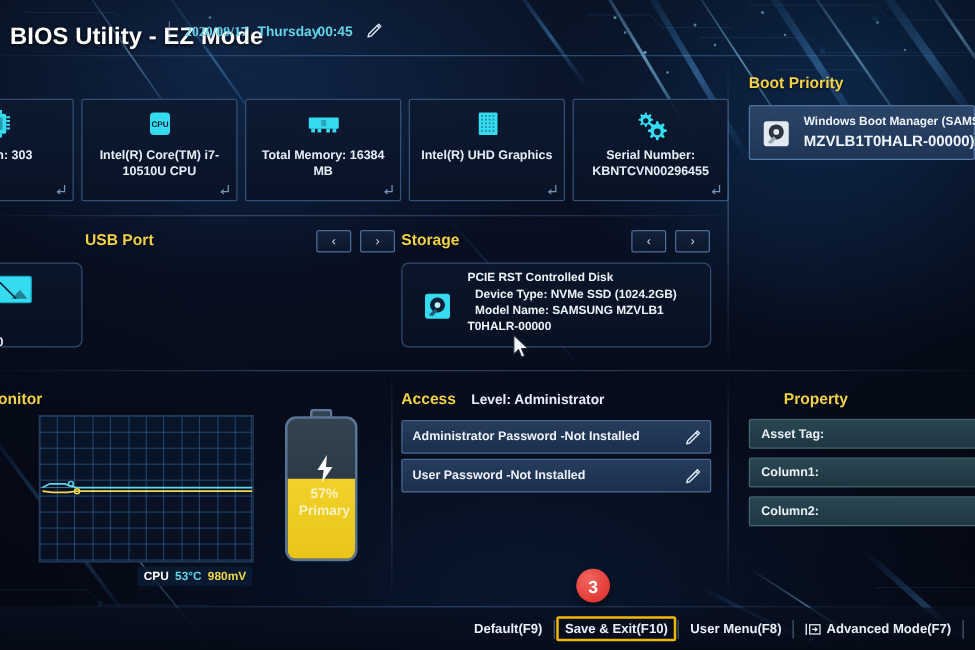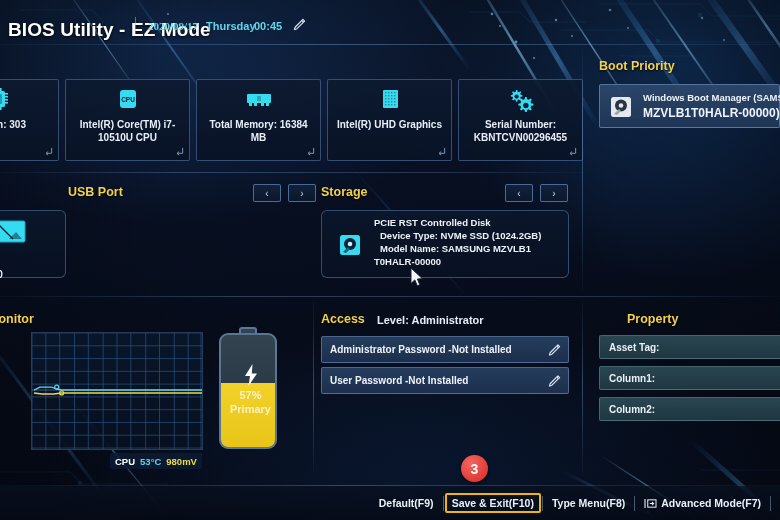--- a/index.html
+++ b/index.html
@@ -113,21 +113,21 @@
     position:absolute; left:78px; top:120px; height:16px;
     display:flex; align-items:center; gap:5px; padding:0 5px;
     background:rgba(12,28,52,.82); border-radius:2px;
     font-size:9.5px; font-weight:700;
   }
   .cpu-badge .c-name { color:#ffffff; }
   .cpu-badge .c-temp { color:#5fd6ea; }
   .cpu-badge .c-volt { color:#f0d84a; }
 
   
-  .batt { position:absolute; left:219px; top:327px; width:63px; height:122px; }
+  .batt { position:absolute; left:228px; top:327px; width:63px; height:122px; }
   .batt-shell {
     position:absolute; left:0; top:6px; width:58px; height:116px;
     border:2px solid rgba(128,165,210,.55); border-radius:9px;
     background:linear-gradient(180deg,#33434f 0%,#2b3a47 46%, #2b3a47 46%);
     overflow:hidden;
   }
   .batt-tip { position:absolute; left:20px; top:0px; width:18px; height:8px;
     background:#33434f; border:2px solid rgba(128,165,210,.55); border-bottom:none;
     border-radius:3px 3px 0 0; }
   .batt-fill { position:absolute; left:0; right:0; bottom:0;
@@ -537,21 +537,21 @@
     <div class="bot-items">
       <div class="bot-item">
         <span>Default(F9)</span>
       </div>
       <div class="bot-pipe"></div>
       <div class="bot-item hl">
         <span>Save &amp; Exit(F10)</span>
       </div>
       <div class="bot-pipe"></div>
       <div class="bot-item">
-        <span>Type Menu(F8)</span>
+        <span>User Menu(F8)</span>
       </div>
       <div class="bot-pipe"></div>
       <div class="bot-item">
         <svg class="adv-ico" viewBox="0 0 14 12">
           <path d="M1 1 V11" stroke="#eaf0f9" stroke-width="1.2"></path>
           <rect x="4" y="2" width="9" height="8" fill="none" stroke="#eaf0f9" stroke-width="1.1"></rect>
           <path d="M6.2 6 H10.2 M8.6 4.3 L10.4 6 L8.6 7.7" fill="none" stroke="#eaf0f9" stroke-width="1.1"></path>
         </svg>
         <span>Advanced Mode(F7)</span>
       </div>

